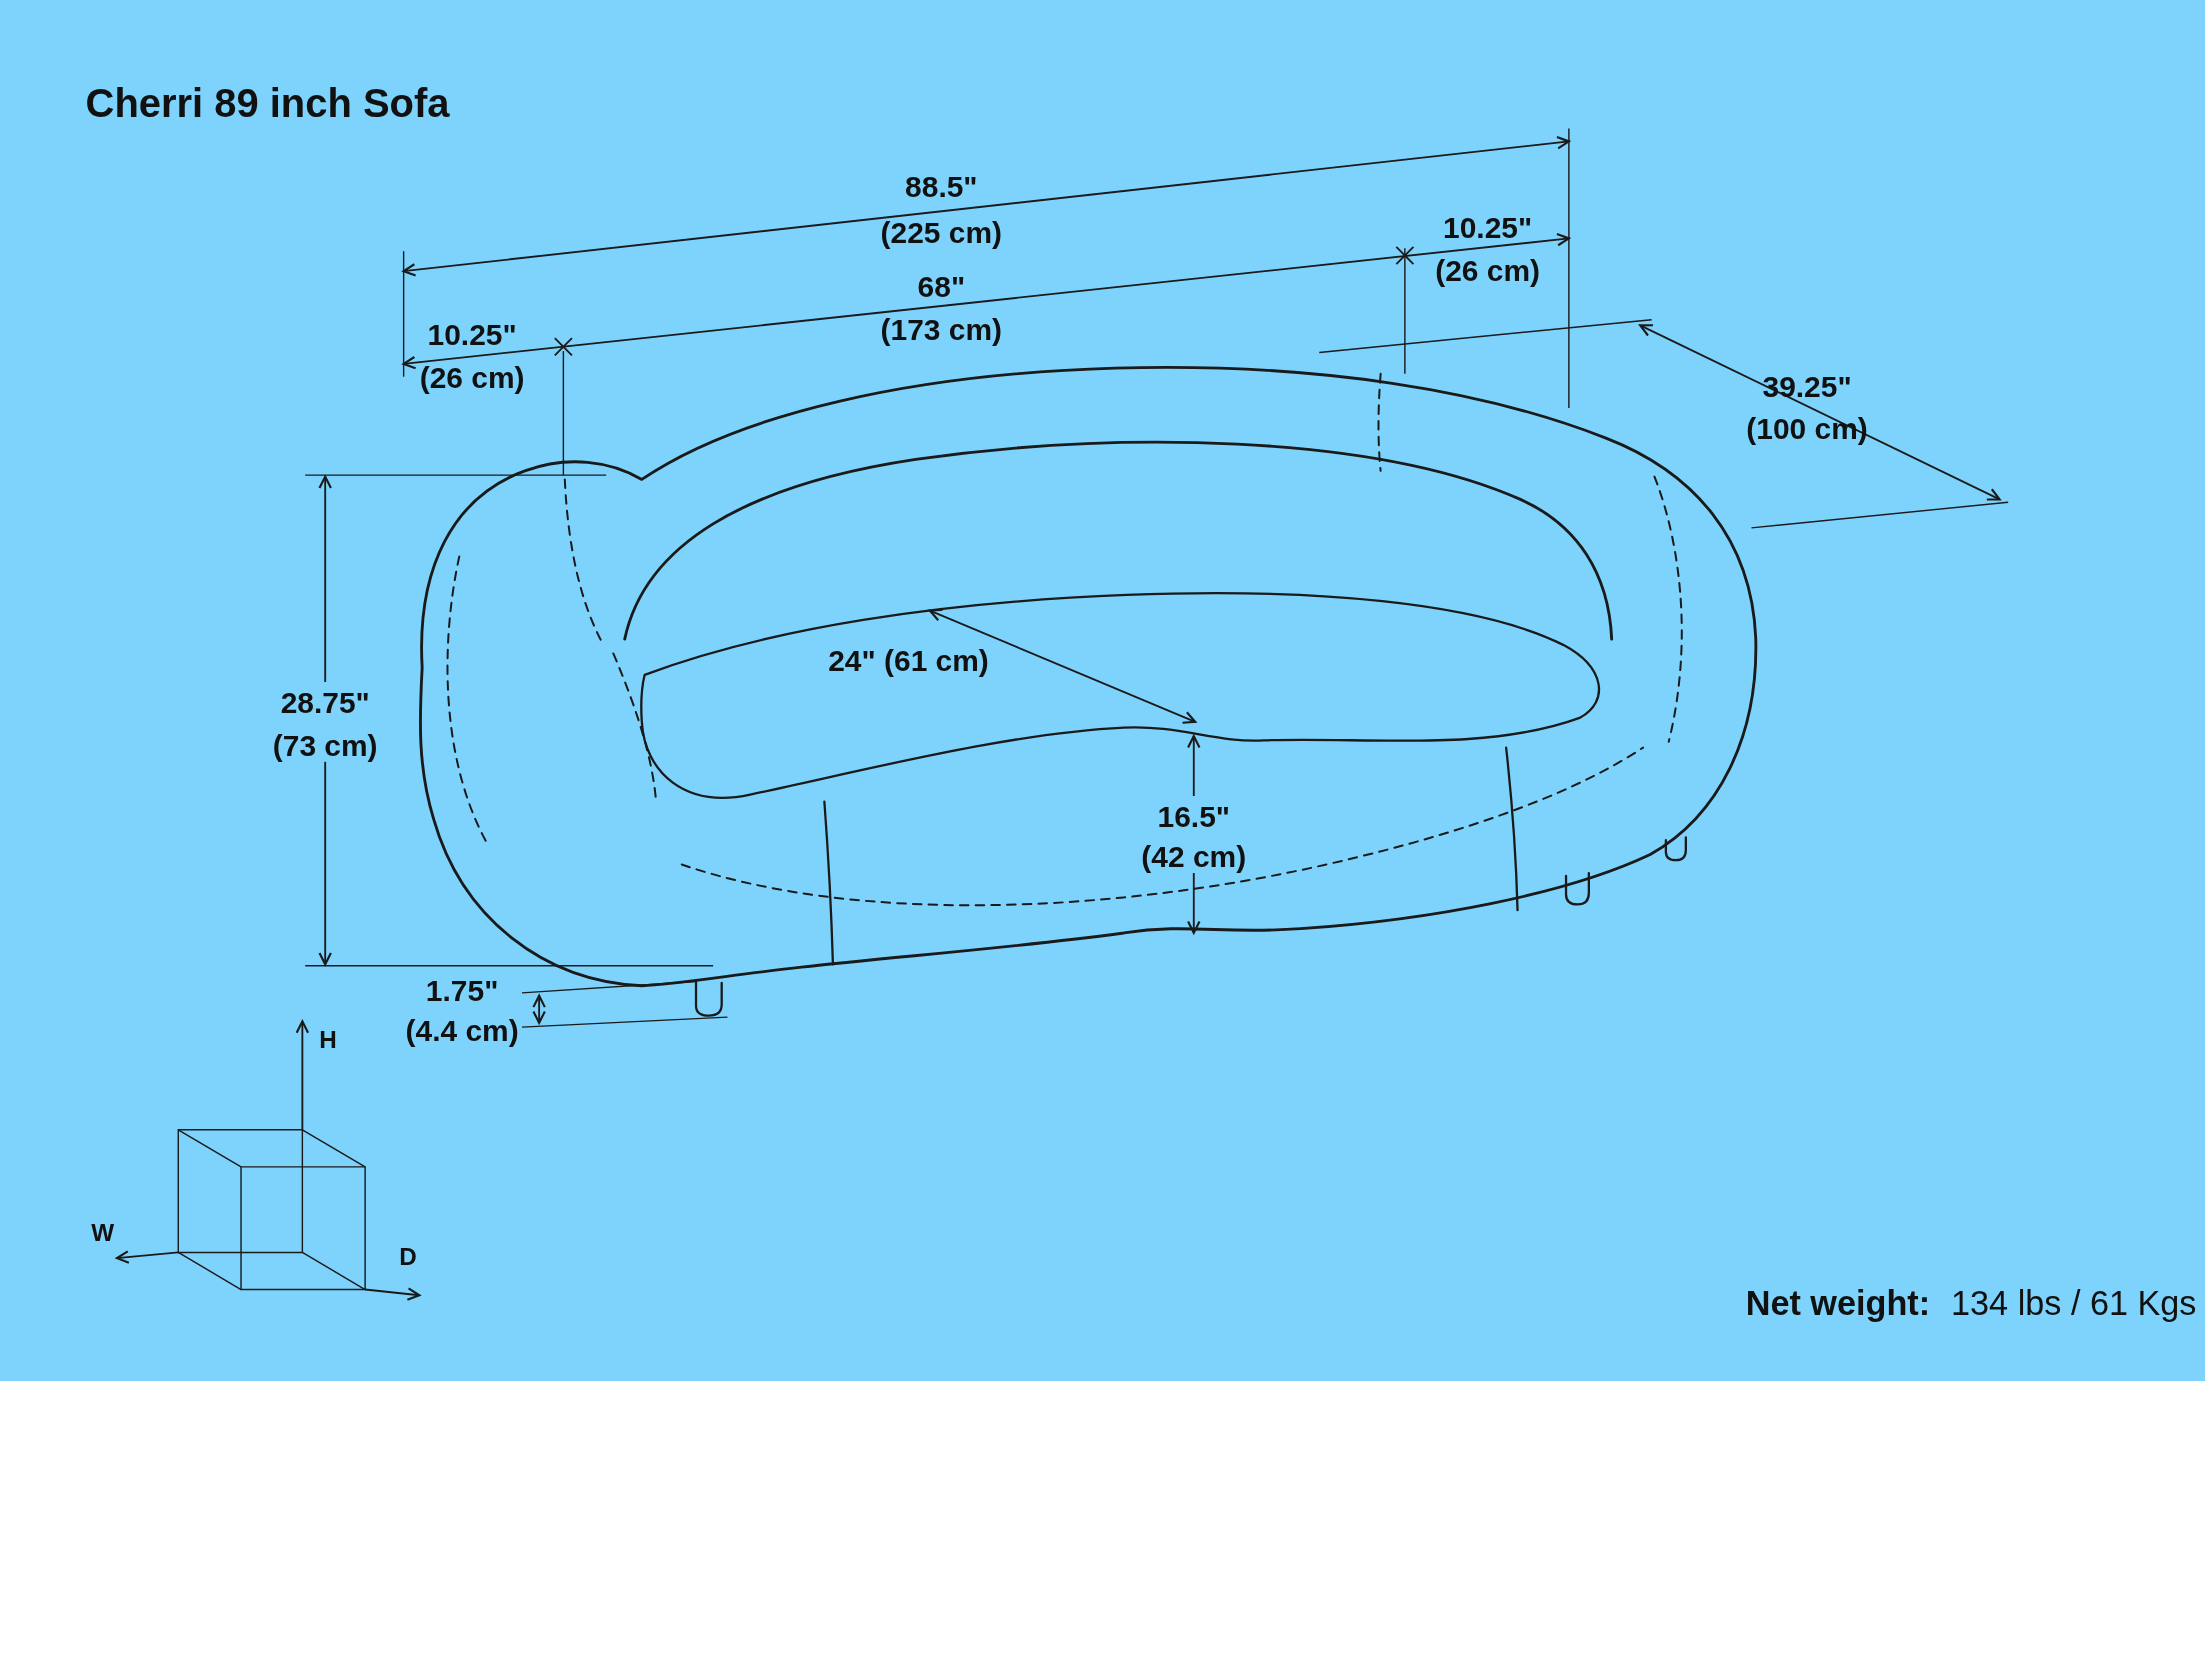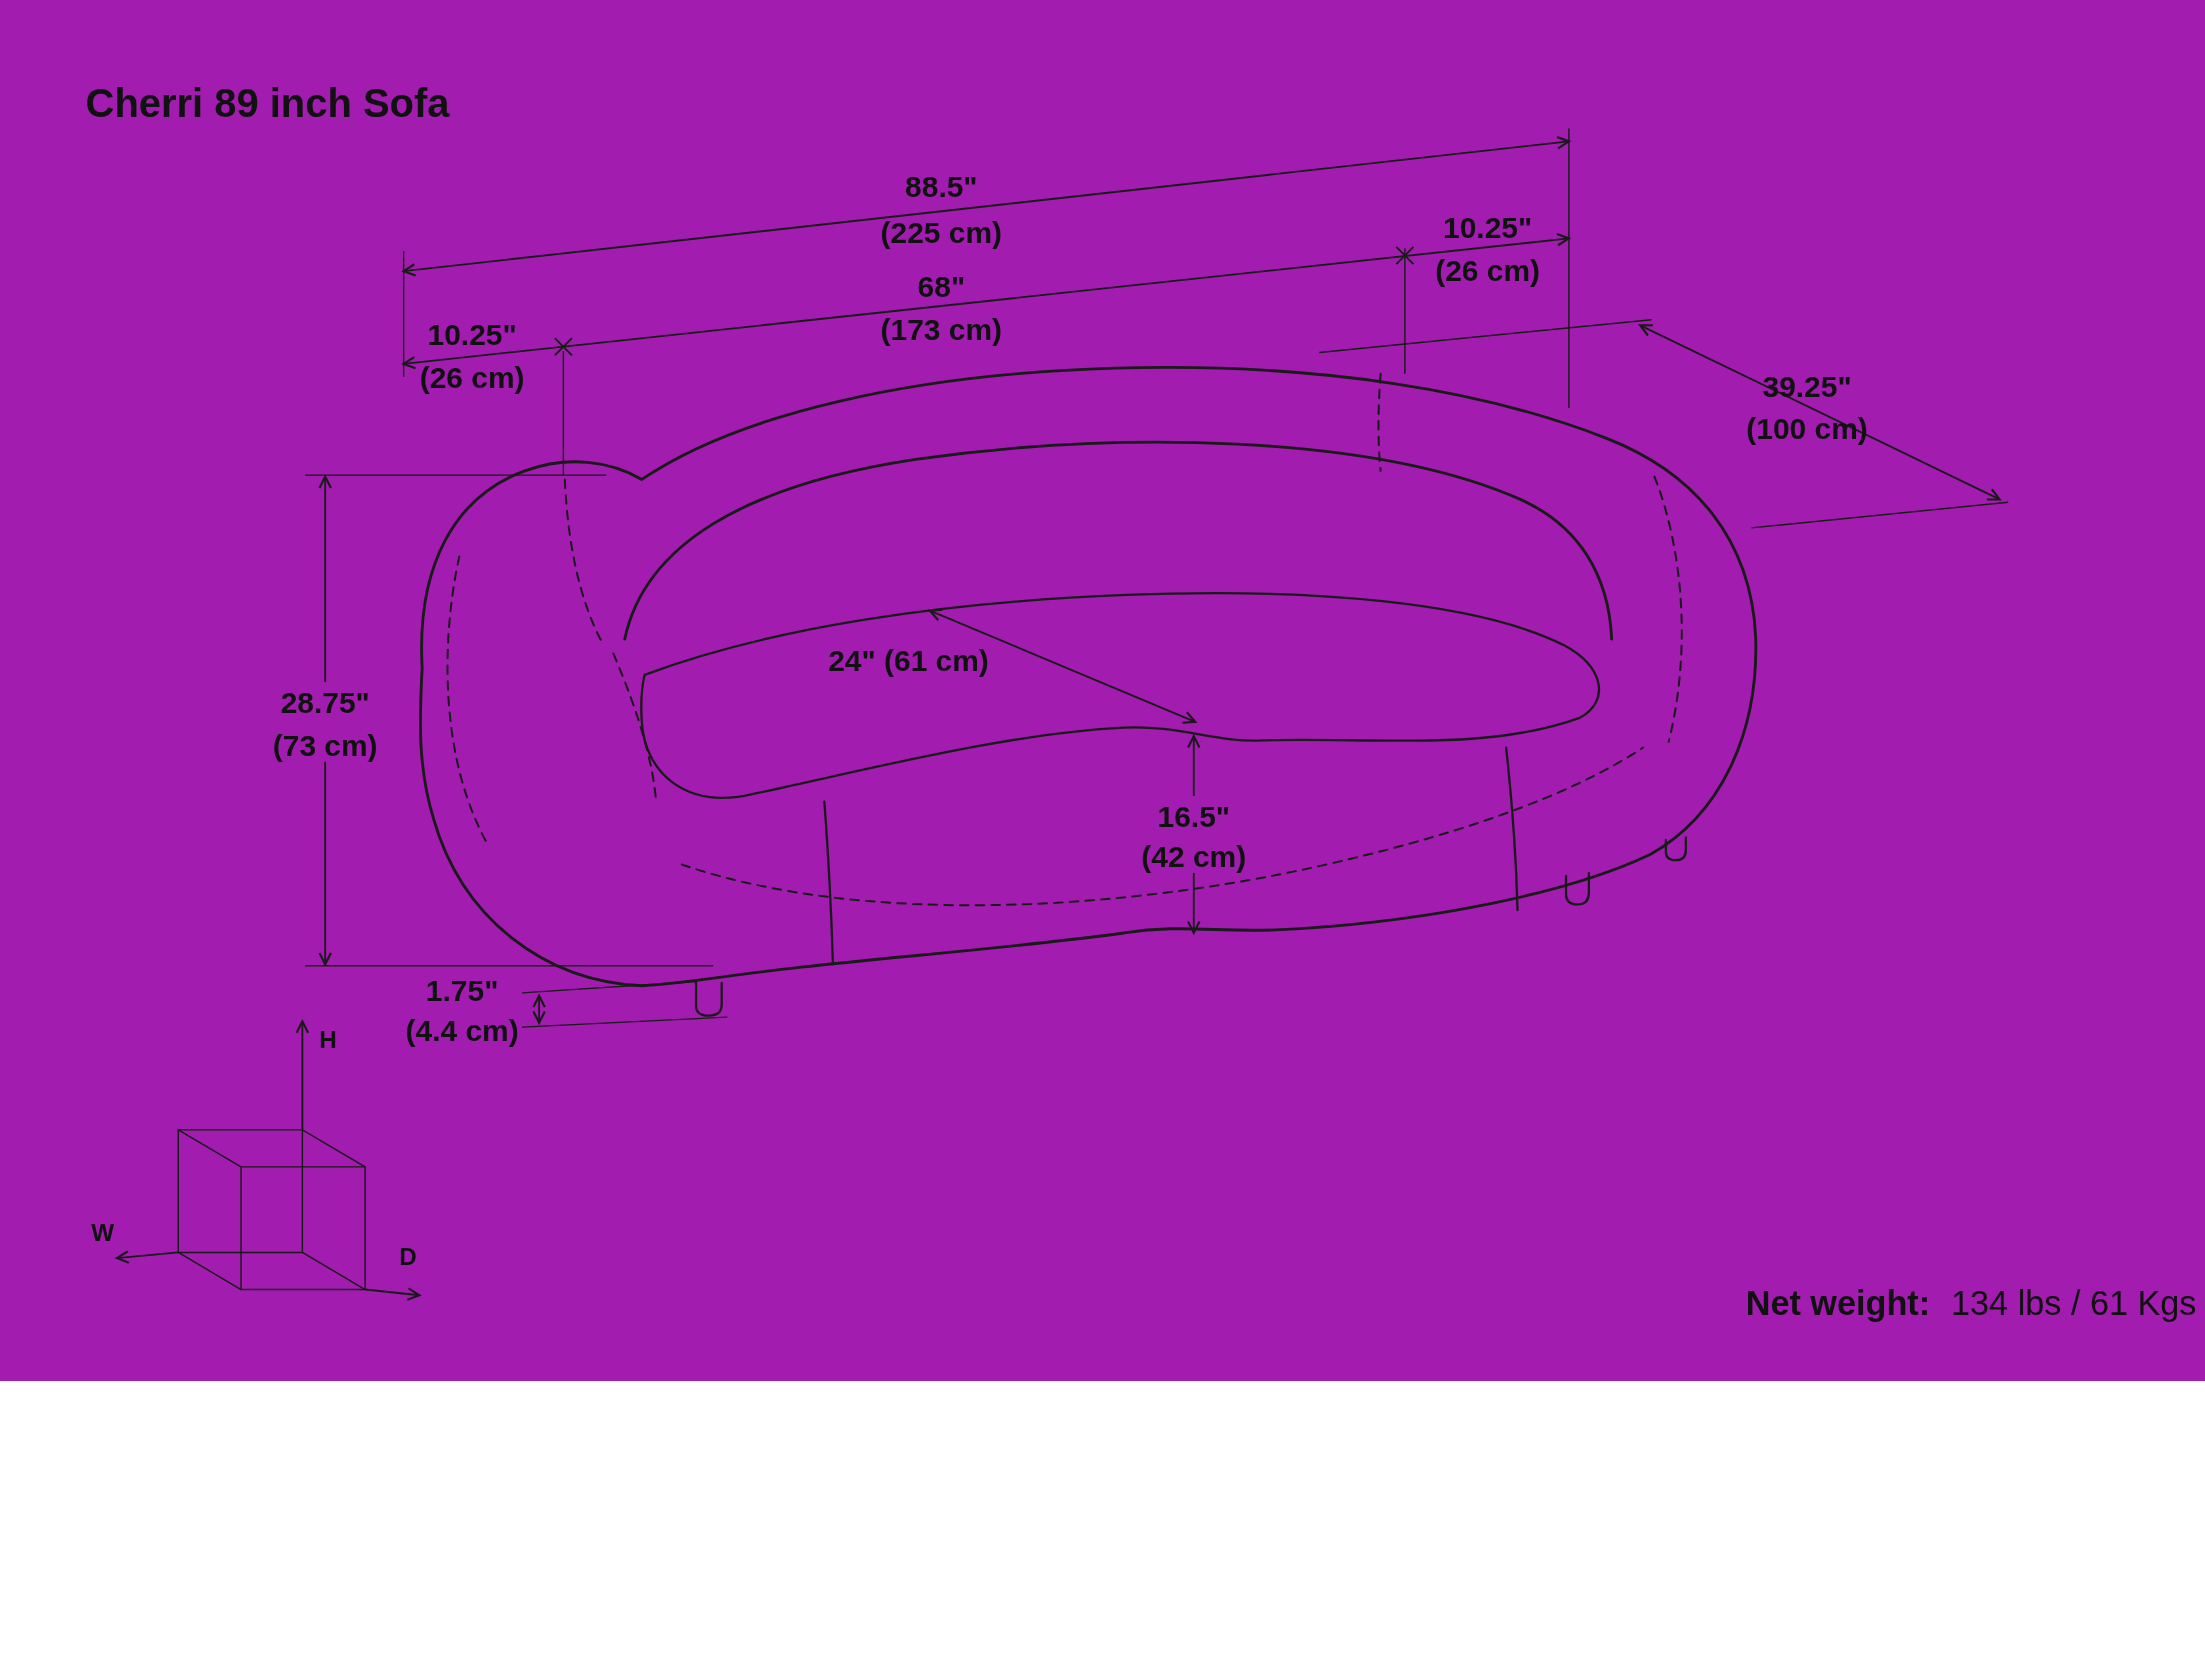--- a/index.html
+++ b/index.html
@@ -4,21 +4,21 @@
 <style>
   html, body {
     margin: 0;
     padding: 0;
     background: #ffffff;
   }
   .canvas {
     position: relative;
     width: 100%;
     aspect-ratio: 6021 / 3771;
-    background: #a21caf;
+    background: #7dd3fc;
     overflow: hidden;
   }
   .canvas svg {
     position: absolute;
     inset: 0;
     width: 100%;
     height: 100%;
     display: block;
   }
   

